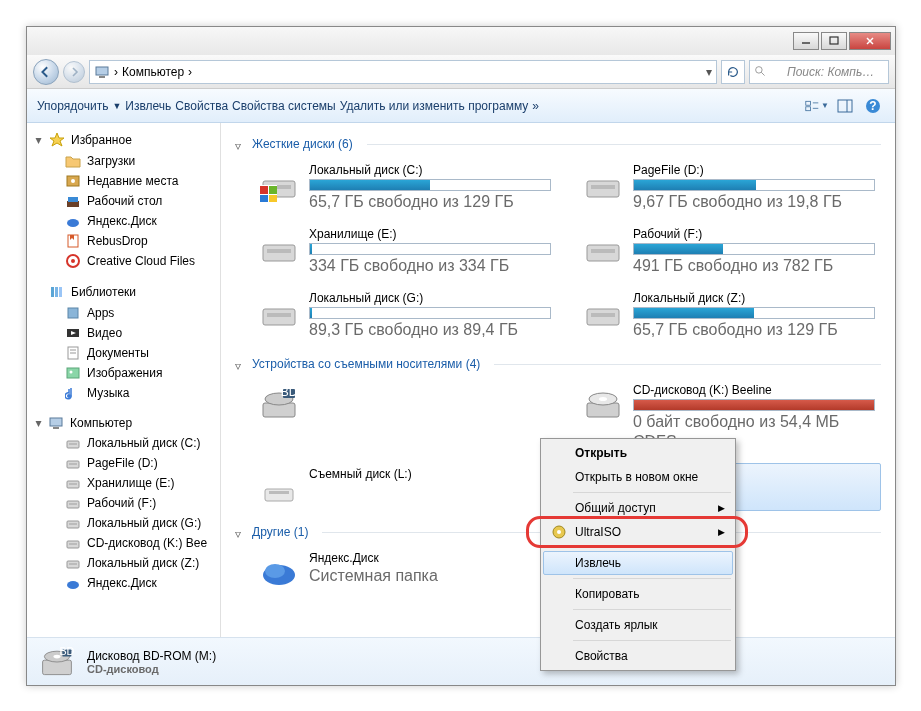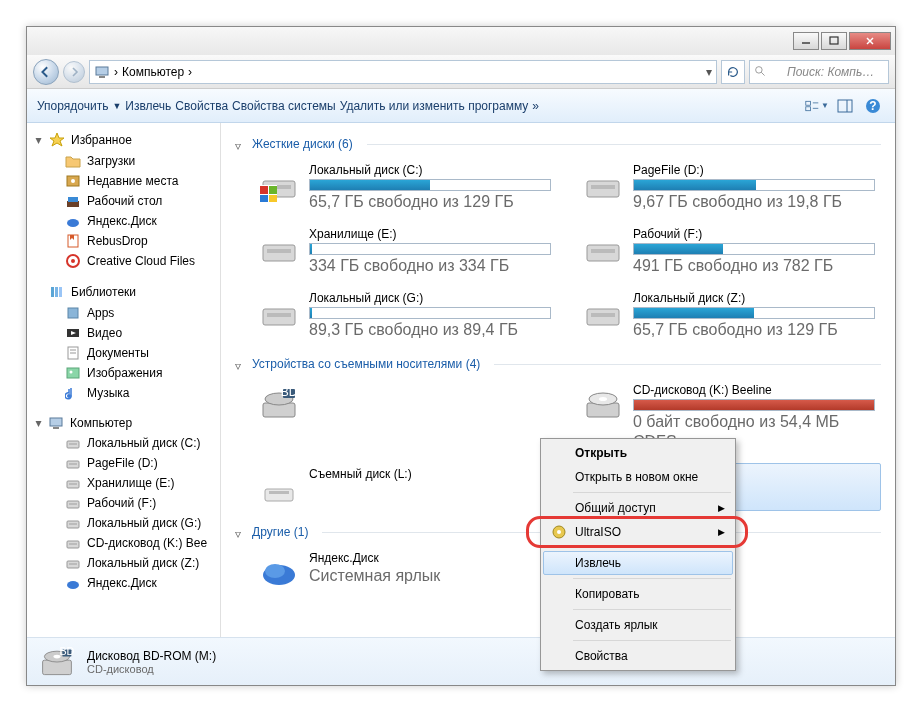--- a/index.html
+++ b/index.html
@@ -45,21 +45,21 @@
 .drive-info { flex: 1; display: flex; flex-direction: column; gap: 2px; }
 .drive-name { color: #000; }
 .drive-bar { width: 100%; height: 12px; border: 1px solid #a9b9c9; background: #fff; position: relative; }
 .drive-bar-fill { height: 100%; background: linear-gradient(to bottom, #2aa5d6, #1e7fb3); }
 .drive-bar-fill.red { background: linear-gradient(to bottom, #d65a4a, #b33a2a); }
 .drive-sub { color: #6a6a6a; font-size: 16px; }
 
 .details-pane { height: 48px; border-top: 1px solid #d6e2ee; background: linear-gradient(to bottom, #f2f8fe, #e6f0fa); display: flex; align-items: center; padding: 0 12px; gap: 12px; }
 .details-ic { width: 36px; height: 36px; }
 .details-text .t1 { color: #000; }
-.details-text .t2 { color: #6a6a6a; font-size: 11px; }
+.details-text .t2 { color: #6a6a6a; font-size: 11px; font-weight: bold; }
 
 .ctx-menu { position: absolute; left: 540px; top: 406px; width: 196px; background: #f0f0f0; border: 1px solid #979797; box-shadow: 3px 3px 6px rgba(0,0,0,0.25); padding: 2px; z-index: 50; margin-top: 32px; }
 .ctx-item { padding: 5px 20px 5px 32px; cursor: pointer; position: relative; display: flex; align-items: center; }
 .ctx-item.bold { font-weight: bold; }
 .ctx-item .sub-arrow { position: absolute; right: 8px; font-size: 9px; }
 .ctx-item .ctx-ic { position: absolute; left: 8px; width: 16px; height: 16px; }
 .ctx-sep { height: 1px; background: #d7d7d7; margin: 3px 2px 3px 30px; }
 .ctx-hl { position: absolute; border: 3px solid #e53935; border-radius: 14px; left: 526px; top: 516px; width: 222px; height: 32px; z-index: 60; pointer-events: none; }
 .ctx-item.hover { background: linear-gradient(to bottom, #ecf4fd, #cfe5fb); border: 1px solid #9ec3e8; border-radius: 2px; padding: 4px 19px 4px 31px; }
 
@@ -479,21 +479,21 @@
         <div class="line"></div>
       </div>
       <div class="drives-grid" id="oth-grid" style="grid-template-columns:1fr 1fr">
           <div class="drive">
             <svg class="drive-ic" viewBox="0 0 40 40">
               <ellipse cx="20" cy="24" rx="16" ry="10" fill="#3a7ad6"></ellipse>
               <ellipse cx="16" cy="20" rx="10" ry="7" fill="#5a9ae6"></ellipse>
             </svg>
             <div class="drive-info">
               <div class="drive-name">Яндекс.Диск</div>
-              <div class="drive-sub">Системная ярлык</div>
+              <div class="drive-sub">Системная папка</div>
             </div>
           </div>
         </div>
     </div>
   </div>
 
   <div class="details-pane">
     <svg class="details-ic" viewBox="0 0 40 40">
         <rect x="4" y="18" width="32" height="16" rx="2" fill="#d0d0d0" stroke="#888"></rect>
         <ellipse cx="20" cy="14" rx="14" ry="6" fill="#ccc" stroke="#888"></ellipse>

